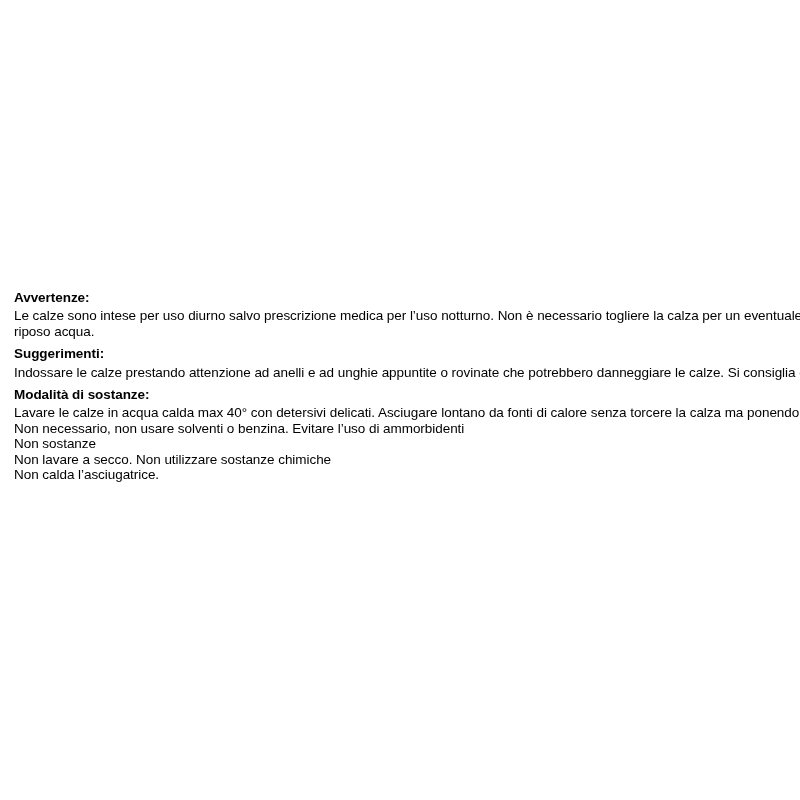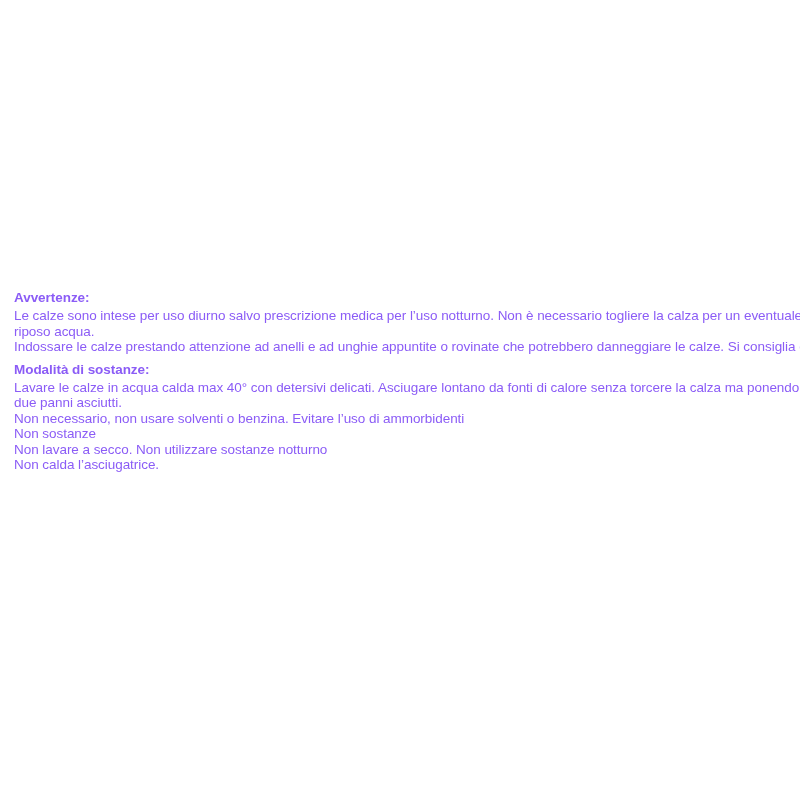--- a/index.html
+++ b/index.html
@@ -11,21 +11,21 @@
     width: 800px;
     height: 800px;
     overflow: hidden;
     font-family: "Liberation Sans", "DejaVu Sans", sans-serif;
   }
   .doc {
     position: absolute;
     left: 14px;
     top: 290px;
     width: 772px;
-    color: #8b5cf6;
+    color: #000000;
     font-size: 13.5px;
     line-height: 15.4px;
     letter-spacing: -0.05px;
   }
   .section-title {
     font-weight: 700;
     margin: 7px 0 3px 0;
   }
   .section:first-child .section-title {
     margin-top: 0;
@@ -39,26 +39,26 @@
 
 <div class="doc">
 
   <section class="section">
     <div class="section-title">Avvertenze:</div>
     <div class="text-line">Le calze sono intese per uso diurno salvo prescrizione medica per l’uso notturno. Non è necessario togliere la calza per un eventuale breve</div>
     <div class="text-line">riposo acqua.</div>
   </section>
 
   <section class="section">
+    <div class="section-title">Suggerimenti:</div>
     <div class="text-line">Indossare le calze prestando attenzione ad anelli e ad unghie appuntite o rovinate che potrebbero danneggiare le calze. Si consiglia quindi</div>
   </section>
 
   <section class="section">
     <div class="section-title">Modalità di sostanze:</div>
     <div class="text-line">Lavare le calze in acqua calda max 40° con detersivi delicati. Asciugare lontano da fonti di calore senza torcere la calza ma ponendola tra</div>
-    <div class="text-line">due panni asciutti.</div>
     <div class="text-line">Non necessario, non usare solventi o benzina. Evitare l’uso di ammorbidenti</div>
     <div class="text-line">Non sostanze</div>
-    <div class="text-line">Non lavare a secco. Non utilizzare sostanze notturno</div>
+    <div class="text-line">Non lavare a secco. Non utilizzare sostanze chimiche</div>
     <div class="text-line">Non calda l’asciugatrice.</div>
   </section>
 
 </div>
 
 </body></html>

